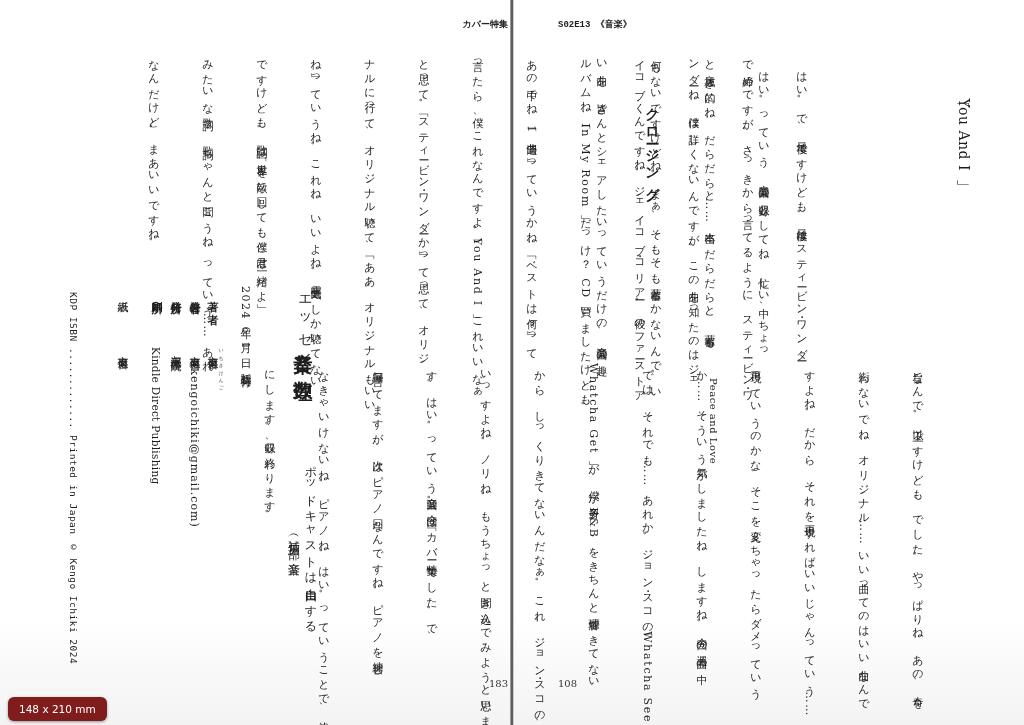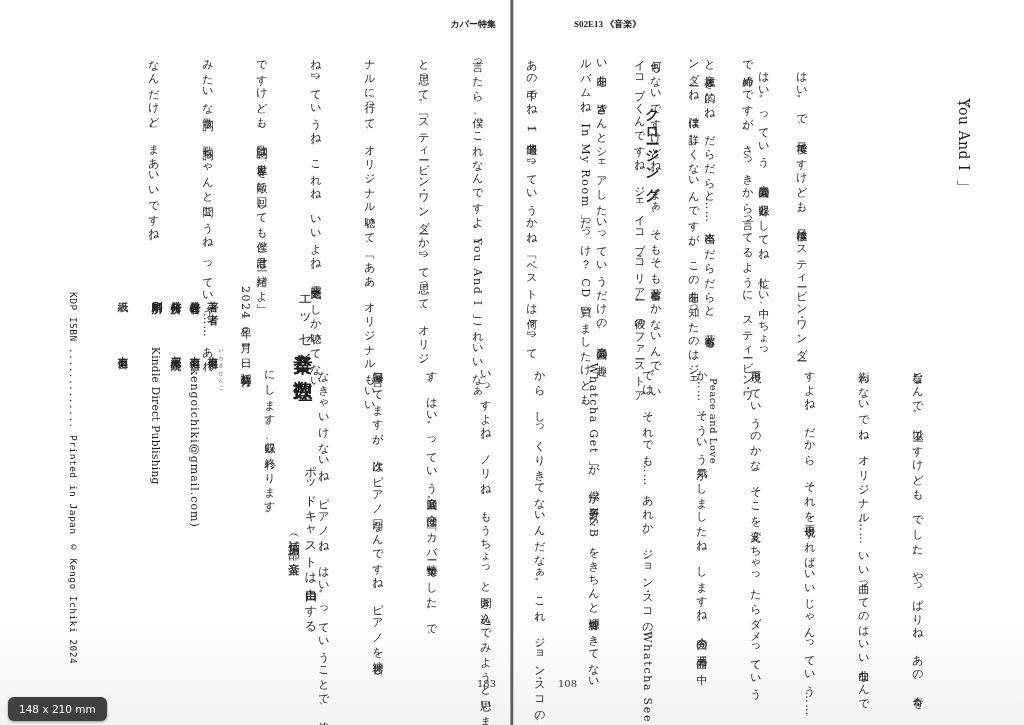--- a/index.html
+++ b/index.html
@@ -6,33 +6,33 @@
   body {
     width:1024px; height:725px; overflow:hidden; position:relative;
     background:#ffffff;
     font-family:"DejaVu Serif", serif;
     color:#1e1e1e;
   }
   .page {
     position:absolute; top:0; height:725px; background:#fff;
     background:linear-gradient(#ffffff 0%, #ffffff 85%, #f3f3f3 100%);
   }
-  #page-left  { left:0; width:540px; }
+  #page-left  { left:0; width:540px;padding-left:12px; }
   #page-right { left:514px; width:510px; }
   .spine {
     position:absolute; left:510px; top:0; width:4px; height:725px;
     background:#5d5d5d; border-left:1px solid #9a9a9a; border-right:1px solid #cfcfcf;
     box-sizing:border-box;
   }
   .running-head {
     position:absolute; top:18px; font-size:9px; font-weight:bold;
     font-family:"DejaVu Sans", sans-serif; color:#222;
   }
   #page-left .running-head { right:44px; }
-  #page-right .running-head { left:44px; font-family:Liberation Serif, serif;margin-left:16px; }
+  #page-right .running-head { left:44px; font-family:Liberation Mono, monospace; }
 
   .folio { position:absolute; top:678px; font-size:10px; color:#333; }
   #page-left .folio { right:44px; }
   #page-right .folio { left:44px; }
 
   .vblock {
     position:absolute; writing-mode:vertical-rl; -webkit-writing-mode:vertical-rl;
     text-orientation:mixed; white-space:pre; line-height:18px;
   }
   .body-text { font-size:11px; letter-spacing:1.7px; }
@@ -52,21 +52,21 @@
   #colo-date { top:286px; left:236px; font-size:11px; letter-spacing:1.5px; }
 
   .colo-row { position:absolute; writing-mode:vertical-rl; white-space:nowrap; font-size:11px; }
   .colo-label { position:absolute; top:292px; font-family:"DejaVu Sans", sans-serif; font-weight:bold; letter-spacing:1px; line-height:14px;}
   .colo-value { position:absolute; top:347px; letter-spacing:1px; line-height:14px;}
   .ruby { position:absolute; top:345px; font-size:5px; letter-spacing:1.6px; color:#444; }
   .mono { font-family:"DejaVu Sans Mono", monospace; font-size:9.5px; letter-spacing:0.5px; }
 
   .size-badge {
     position:absolute; left:8px; top:697px; height:24px; padding:0 11px;
-    background:#404040; color:#fff; border-radius:6px;
+    background:#7f1d1d; color:#fff; border-radius:6px;
     font-family:"DejaVu Sans", sans-serif; font-size:10.5px; line-height:24px;
     box-shadow:0 1px 3px rgba(0,0,0,0.4);
   }
 </style>
 </head>
 <body>
 
 <div class="page" id="page-left">
   <div class="running-head">カバー特集</div>
 

